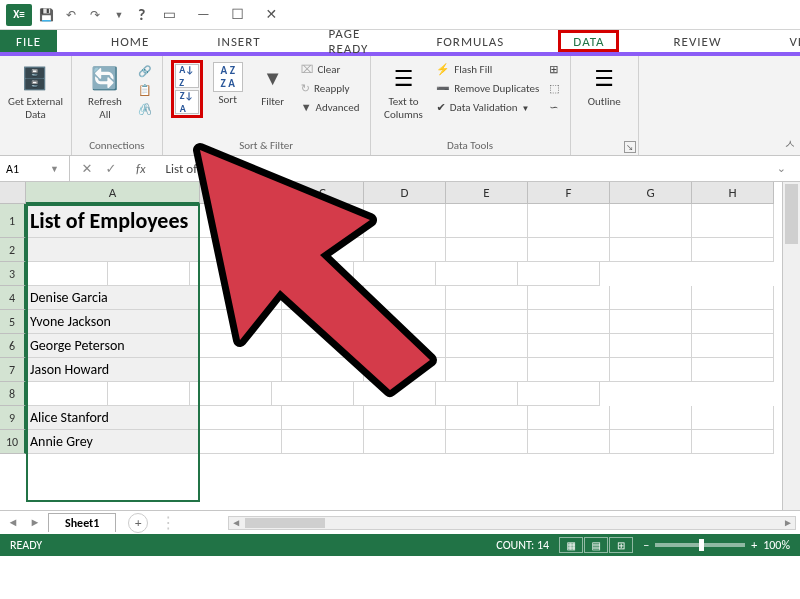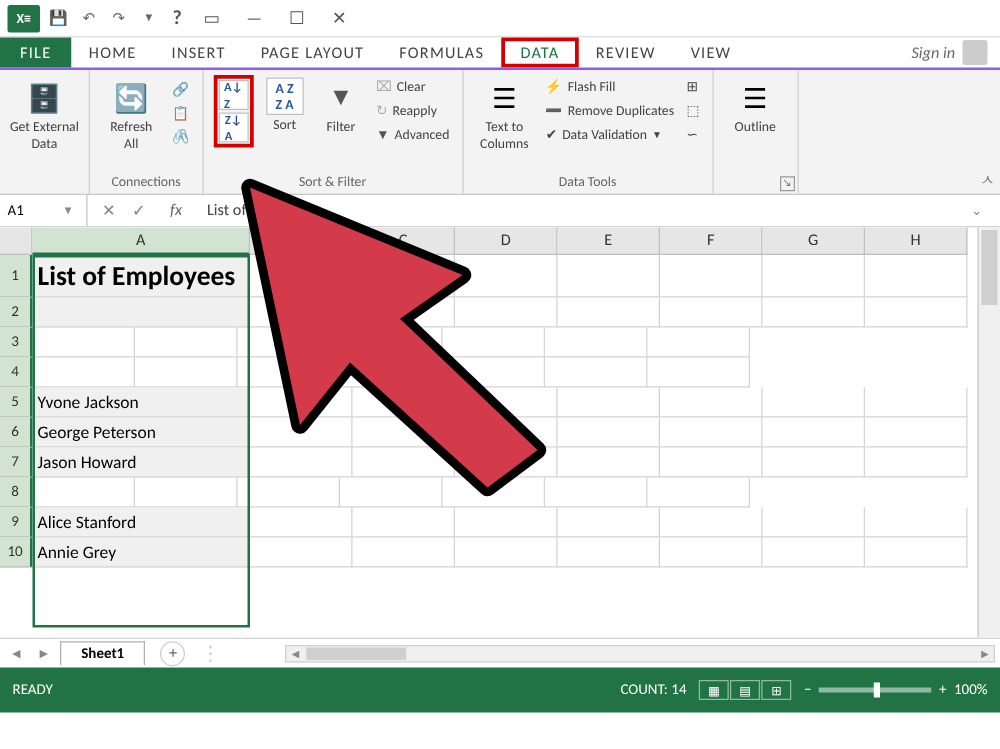--- a/index.html
+++ b/index.html
@@ -5,21 +5,21 @@
   * { box-sizing: border-box; margin: 0; padding: 0; font-family: "Segoe UI", Calibri, sans-serif; }
   body { width: 800px; height: 599px; overflow: hidden; background: #fff; position: relative; }
   .titlebar { height: 30px; background: #fff; display: flex; align-items: center; border-bottom: 1px solid #d4d4d4; }
   .quickaccess { display: flex; align-items:center; gap:6px; padding: 0 6px; }
   .excel-logo { width: 26px; height: 22px; background: #217346; color:#fff; font-size:11px; font-weight:bold; display:flex; align-items:center; justify-content:center; border-radius:2px; }
   .qa-btn { width: 18px; height:18px; display:flex; align-items:center; justify-content:center; color:#666; font-size:12px; cursor:pointer; }
   .title { flex:1; text-align:center; font-size: 15px; color:#333; letter-spacing: 0.5px; }
   .winctrls { display:flex; gap:2px; padding:0 4px; align-items:center;}
   .winctrl { width:32px; height:22px; display:flex; align-items:center; justify-content:center; color:#555; font-size:14px; cursor:pointer; }
   .helpicon { font-size:16px; font-weight:bold; color:#555; margin-right:6px;}
-  .tabs { height:26px; display:flex; align-items:stretch; background:#fff; border-bottom:2px solid #8b5cf6; }
+  .tabs { height:26px; display:flex; align-items:stretch; background:#fff; border-bottom:4px solid #8b5cf6;gap:40px; }
   .tab { padding: 3px 14px; font-size: 13px; color:#444; display:flex; align-items:center; cursor:pointer; letter-spacing: 1px; }
   .tab.file { background:#217346; color:#fff; padding:3px 16px; font-weight:500;}
   .tab.active { background:#fff; color:#217346; border-top:0; }
   .tab.data { border: 3px solid #d40000; padding:0 12px; }
   .signin { margin-left:auto; padding:3px 10px; font-size:13px; color:#666; display:flex; align-items:center; gap:6px;font-style:italic;}
   .avatar { width:20px; height:20px; background:#ccc; border-radius:2px; }
   .ribbon { height: 100px; background:#f3f3f3; display:flex; border-bottom: 1px solid #c6c6c6; position:relative; }
   .group { border-right:1px solid #d0d0d0; display:flex; flex-direction:column; align-items:center; padding:4px 8px 2px; position:relative;}
   .group-body { flex:1; display:flex; align-items:flex-start; gap:6px; }
   .group-label { font-size:11px; color:#666; height:16px; display:flex; align-items:center; width:100%; justify-content:center;}
@@ -53,21 +53,21 @@
   .row1 .cellA { font-weight:bold; font-size:22px; color:#000; background:#f0f0f0;}
   .row { display:flex;}
   .vscroll { width:18px; background:#f0f0f0; border-left:1px solid #c6c6c6; position:relative;}
   .vscroll .thumb { position:absolute; left:2px; right:2px; top:2px; height:60px; background:#cfcfcf;}
   .sheettabs { height:24px; display:flex; align-items:center; background:#fff; border-top:1px solid #c6c6c6; padding:0 4px; gap:4px;}
   .navarrow { width:18px; text-align:center; color:#888; font-size:11px;}
   .sheettab { border:1px solid #b0b0b0; border-bottom:none; padding:2px 16px; font-size:12px; font-weight:bold; background:#fff;}
   .addsheet { width:20px; height:20px; border:1px solid #ccc; border-radius:10px; display:flex; align-items:center; justify-content:center; font-size:13px; color:#666; margin-left:8px;}
   .hscroll { flex:1; margin-left:40px; height:14px; background:#f0f0f0; position:relative; border:1px solid #d0d0d0;}
   .hscroll .thumb { position:absolute; left:2px; top:1px; bottom:1px; width:80px; background:#cfcfcf;}
-  .statusbar { height:36px; background:#217346; color:#fff; display:flex; align-items:center; font-size:12px; padding:0 10px; gap:14px;justify-content:flex-end;}
+  .statusbar { height:22px; background:#217346; color:#fff; display:flex; align-items:center; font-size:12px; padding:0 10px; gap:14px;justify-content:flex-end;}
   .statusbar .right { margin-left:auto; display:flex; align-items:center; gap:10px;}
   .viewbtns { display:flex; gap:1px;}
   .viewbtn { width:24px; height:16px; border:1px solid rgba(255,255,255,0.5); display:flex; align-items:center; justify-content:center; font-size:10px;}
   .zoom { display:flex; align-items:center; gap:6px;}
   .slider { width:90px; height:4px; background: rgba(255,255,255,0.5); position:relative;}
   .slider .knob { position:absolute; left:44px; top:-4px; width:5px; height:12px; background:#fff;}
   
   .arrow-overlay { position:absolute; left:140px; top:90px; pointer-events:none; }
   .selection-border { position:absolute; border:2px solid #217346; pointer-events:none;}
 </style>
@@ -88,21 +88,21 @@
     <div class="winctrl">—</div>
     <div class="winctrl">☐</div>
     <div class="winctrl">✕</div>
   </div>
 </div>
 
 <div class="tabs">
   <div class="tab file">FILE</div>
   <div class="tab">HOME</div>
   <div class="tab">INSERT</div>
-  <div class="tab">PAGE LAYOUT</div>
+  <div class="tab">PAGE READY</div>
   <div class="tab">FORMULAS</div>
   <div class="tab active data">DATA</div>
   <div class="tab">REVIEW</div>
   <div class="tab">VIEW</div>
   <div class="signin">
     <span>Sign in</span>
     <span class="avatar"></span>
   </div>
 </div>
 
@@ -279,20 +279,21 @@
           <div class="cell"></div>
           <div class="cell"></div>
           <div class="cell"></div>
           <div class="cell"></div>
           <div class="cell"></div>
           <div class="cell"></div>
           <div class="cell"></div>
         </div>
         <div class="row">
           <div class="rowhead">4</div>
+          <div class="cell cellA">Denise Garcia</div>
           <div class="cell"></div>
           <div class="cell"></div>
           <div class="cell"></div>
           <div class="cell"></div>
           <div class="cell"></div>
           <div class="cell"></div>
           <div class="cell"></div>
         </div>
         <div class="row">
           <div class="rowhead">5</div>

